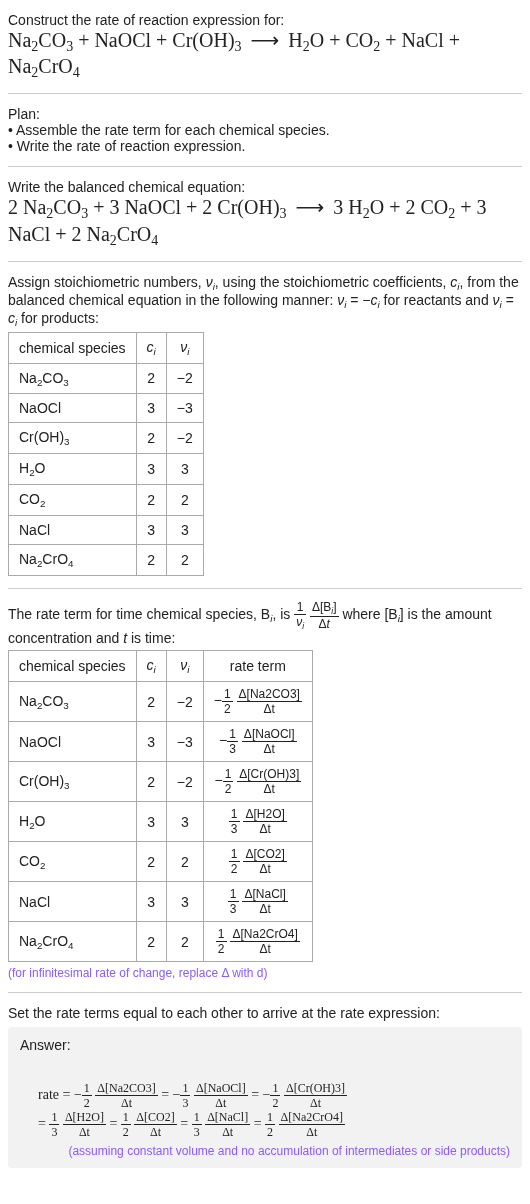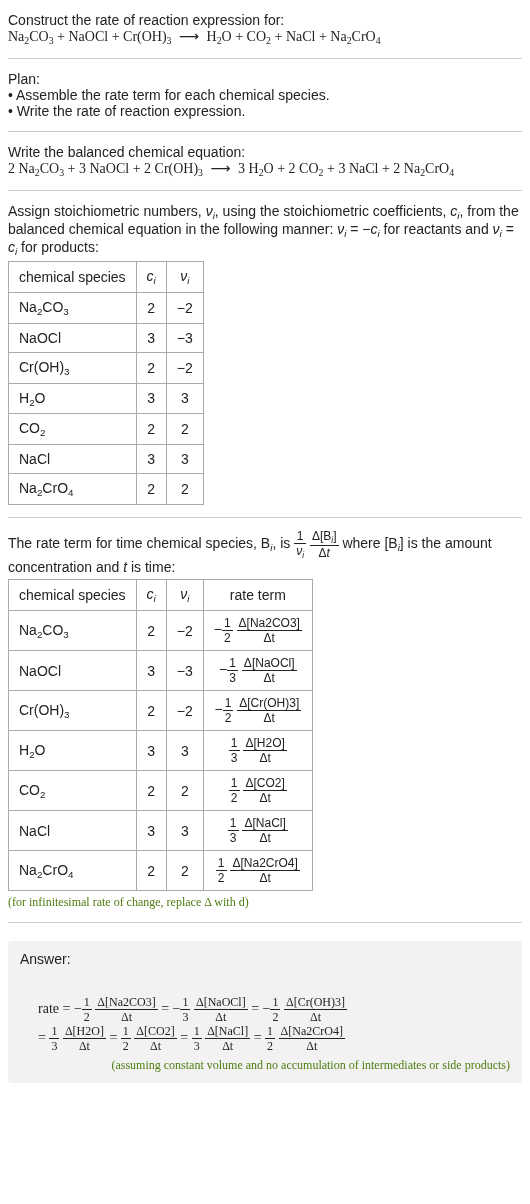--- a/index.html
+++ b/index.html
@@ -15,21 +15,21 @@
   .section {
     padding: 8px 0;
   }
   hr.sep {
     border: none;
     border-top: 1px solid #ccc;
     margin: 4px 0;
   }
   .eq {
     font-family: 'Times New Roman', serif;
-    font-size: 14px;
+    font-size: 20px;
   }
   sub { font-size: 0.7em; vertical-align: -0.3em; }
   table.data {
     border-collapse: collapse;
     margin-top: 4px;
   }
   table.data th, table.data td {
     border: 1px solid #aaa;
     padding: 6px 10px;
     text-align: left;
@@ -51,23 +51,22 @@
     display: block;
     border-bottom: 1px solid #222;
     padding: 0 2px 1px 2px;
   }
   .frac .den {
     display: block;
     padding: 1px 2px 0 2px;
   }
   .small-note {
     font-size: 12px;
-    color: #4d7c0f;
+    color: #8b5cf6;
     margin-top: 4px;
-    font-family: Liberation Serif, serif;
   }
   .answer-box {
     background: #f2f2f2;
     border-radius: 4px;
     padding: 10px 12px;
     margin-top: 6px;
   }
   .answer-box .label {
     margin-bottom: 16px;
   }
@@ -227,20 +226,21 @@
           <td class="center">2</td>
           <td class="center"><span class="frac"><span class="num">1</span><span class="den">2</span></span> <span class="frac"><span class="num">Δ[Na2CrO4]</span><span class="den">Δt</span></span></td>
         </tr>
       </tbody>
   </table>
   <div class="small-note">(for infinitesimal rate of change, replace Δ with d)</div>
 </div>
 <hr class="sep">
 
 <div class="section">
+  <div>Set the rate terms equal to each other to arrive at the rate expression:</div>
   <div class="answer-box">
     <div class="label">Answer:</div>
     <div class="rate-eq" id="rate-eq">
         <div class="rate-line">rate = −<span class="frac"><span class="num">1</span><span class="den">2</span></span> <span class="frac"><span class="num">Δ[Na2CO3]</span><span class="den">Δt</span></span> = −<span class="frac"><span class="num">1</span><span class="den">3</span></span> <span class="frac"><span class="num">Δ[NaOCl]</span><span class="den">Δt</span></span> = −<span class="frac"><span class="num">1</span><span class="den">2</span></span> <span class="frac"><span class="num">Δ[Cr(OH)3]</span><span class="den">Δt</span></span></div>
         <div class="rate-line">= <span class="frac"><span class="num">1</span><span class="den">3</span></span> <span class="frac"><span class="num">Δ[H2O]</span><span class="den">Δt</span></span> = <span class="frac"><span class="num">1</span><span class="den">2</span></span> <span class="frac"><span class="num">Δ[CO2]</span><span class="den">Δt</span></span> = <span class="frac"><span class="num">1</span><span class="den">3</span></span> <span class="frac"><span class="num">Δ[NaCl]</span><span class="den">Δt</span></span> = <span class="frac"><span class="num">1</span><span class="den">2</span></span> <span class="frac"><span class="num">Δ[Na2CrO4]</span><span class="den">Δt</span></span></div>
       </div>
     <div class="small-note">(assuming constant volume and no accumulation of intermediates or side products)</div>
   </div>
 </div>
 

